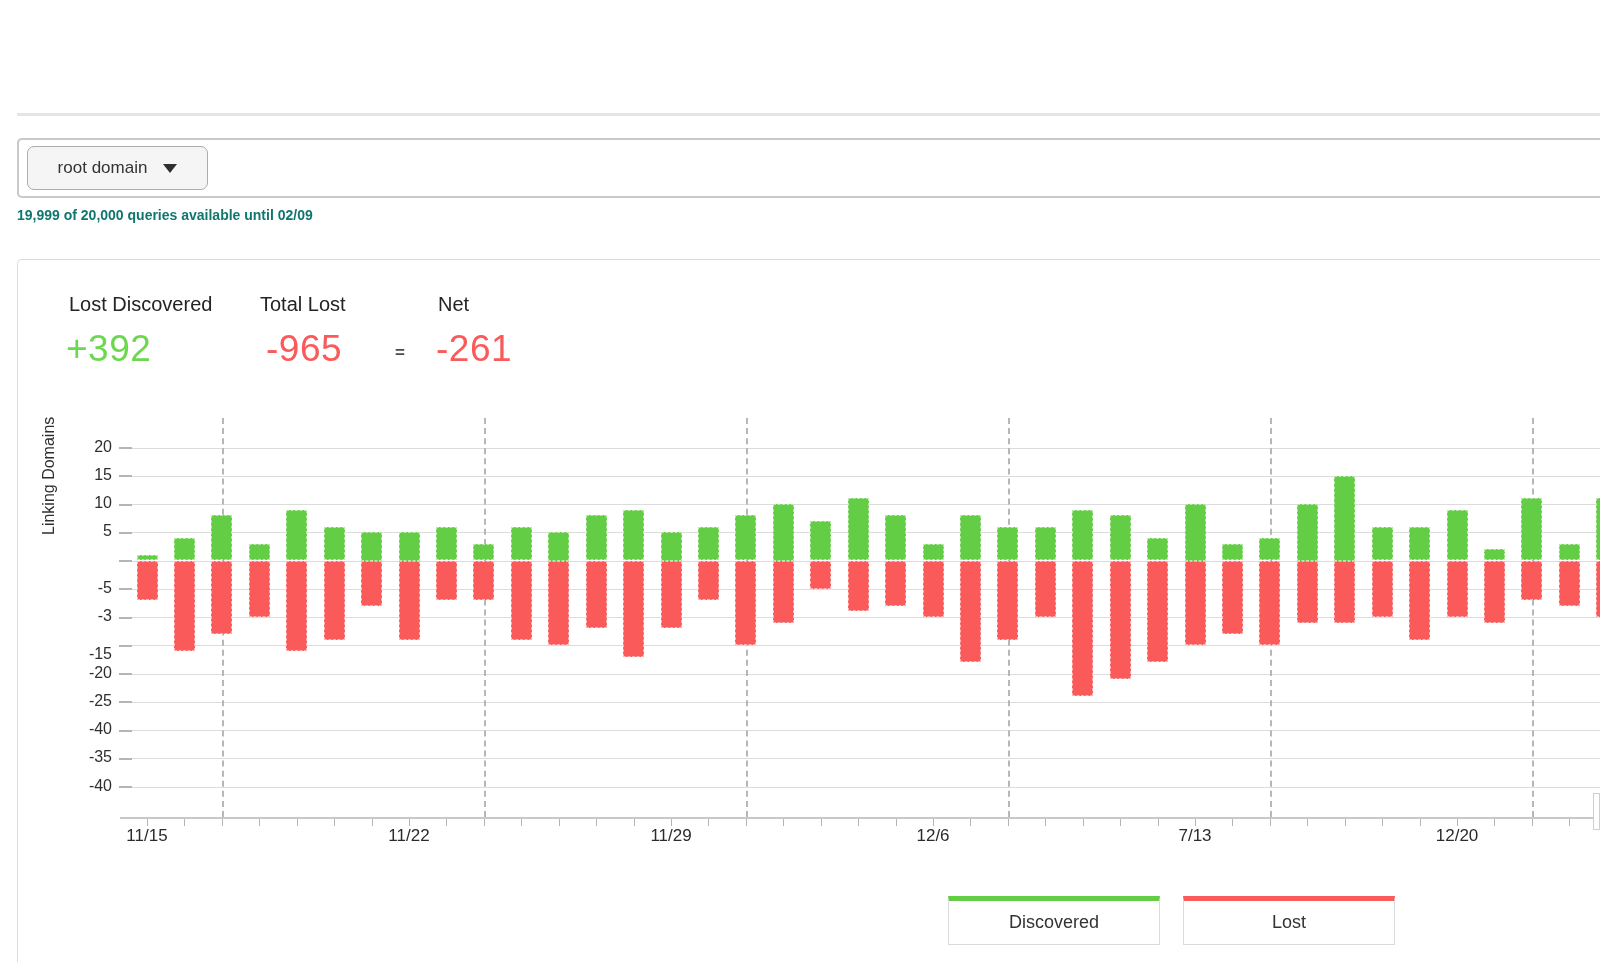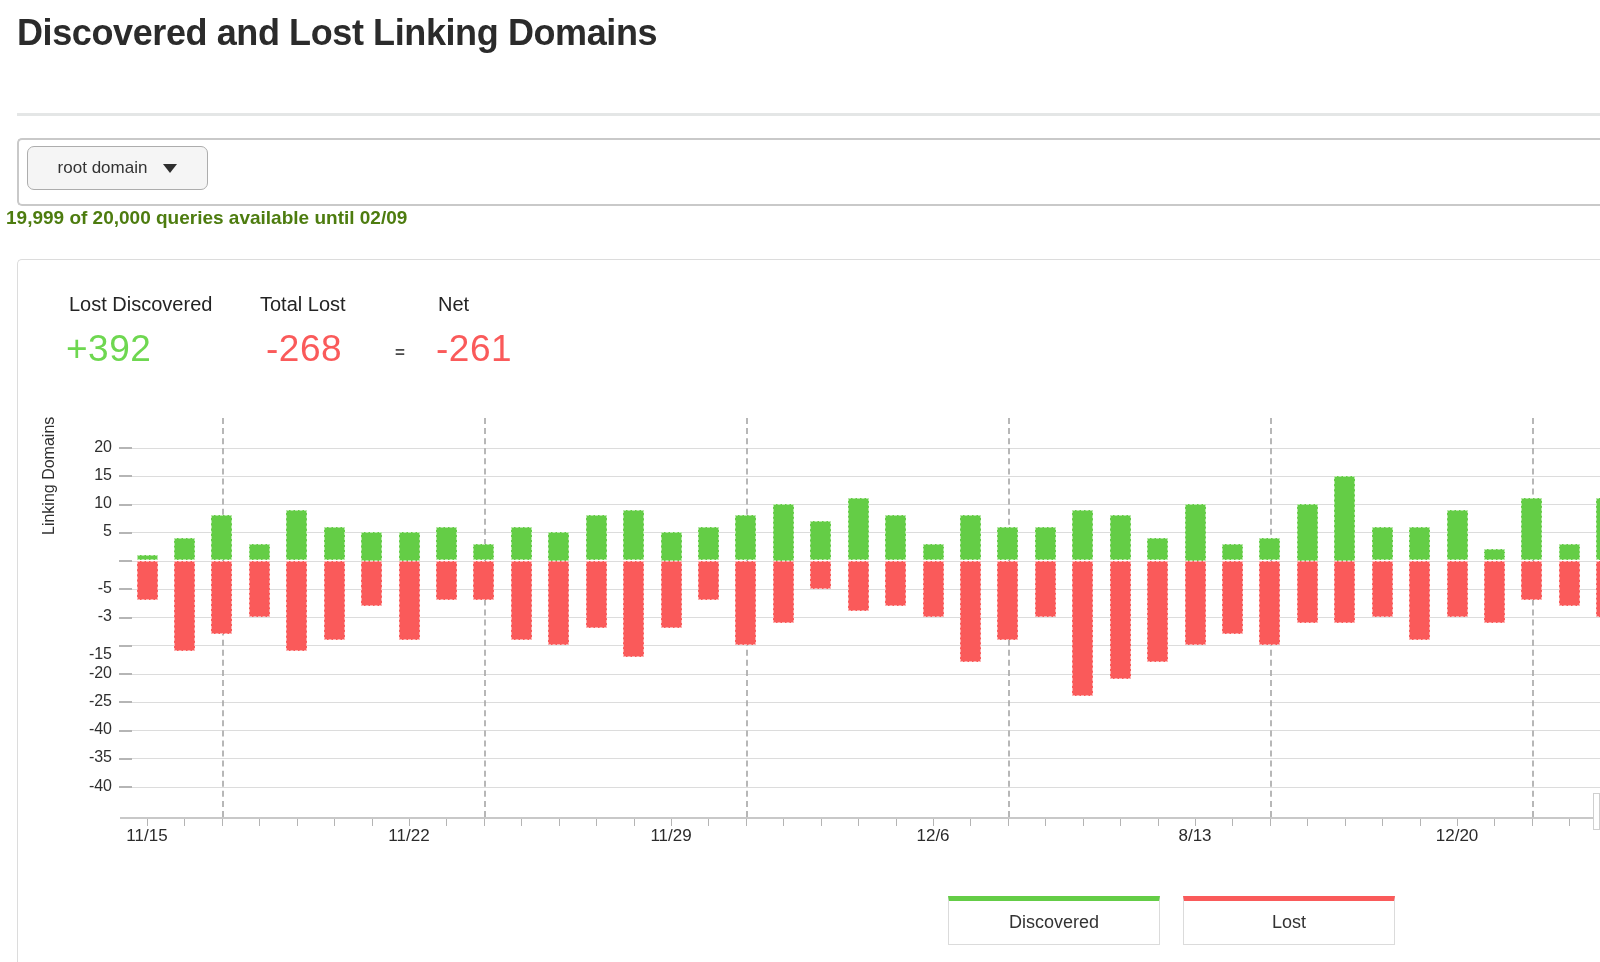--- a/index.html
+++ b/index.html
@@ -7,29 +7,29 @@
               font-family:"Liberation Sans", sans-serif; color:#2f2f2f; }
   .page { position:relative; width:1600px; height:962px; background:#fff; }
 
   
   .page-title { position:absolute; left:17px; top:12px; font-size:36px; font-weight:600;
                 letter-spacing:-0.4px; color:#2b2b2b; }
   .page-subtitle { position:absolute; left:17px; top:72px; font-size:17px; color:#3c3c3c; }
   .header-divider { position:absolute; left:17px; top:113px; right:0; height:3px; background:#e4e6e6; }
 
   
-  .searchbar { position:absolute; left:17px; top:138px; right:0; height:68px; background:#fff;
+  .searchbar { position:absolute; left:17px; top:138px; right:0; height:60px; background:#fff;
                border:2px solid #c9c9c9; border-right:none; border-radius:5px 0 0 5px; }
   .scope-dropdown { position:absolute; left:8px; top:6px; width:181px; height:44px;
                     background:#f5f5f5; border:1px solid #adadad; border-radius:7px;
                     display:flex; align-items:center; justify-content:center; gap:16px;
                     font-size:17px; color:#333; cursor:pointer; }
   .caret-down { width:0; height:0; border-left:7px solid transparent; border-right:7px solid transparent;
                 border-top:9px solid #2f2f2f; }
-  .queries-note { position:absolute; left:6px; top:207px; font-size:19px; font-weight:700; color:#4d7c0f; }
+  .queries-note { position:absolute; left:17px; top:207px; font-size:14px; font-weight:700; color:#0f766e; }
 
   
   .card { position:absolute; left:17px; top:259px; right:0; bottom:0; background:#fff;
           border:1px solid #dcdcdc; border-right:none; border-bottom:none; border-radius:5px 0 0 0; }
 
   
   .stat-label { position:absolute; font-size:20px; color:#242424; }
   .stat-value { position:absolute; font-size:37px; font-weight:400; letter-spacing:0.5px; }
   .stat-equals { position:absolute; font-size:17px; font-weight:700; color:#4a4a4a; }
 
@@ -52,37 +52,36 @@
                  display:flex; align-items:center; justify-content:center;
                  font-size:18px; color:#333; cursor:pointer; }
   .clipped-sliver { position:absolute; left:1593px; top:793px; width:7px; height:37px;
                     background:#fff; border:1px solid #cfcfcf; }
 </style>
 </head>
 <body>
 
 <div class="page">
 
-  <div class="page-title">Discovered and Lost Linking Domains</div>
   <div class="header-divider"></div>
 
   <div class="searchbar">
     <div class="scope-dropdown">
       <span>root domain</span>
       <span class="caret-down"></span>
     </div>
   </div>
   <div class="queries-note">19,999 of 20,000 queries available until 02/09</div>
 
   <div class="card">
     <div class="stat-label" style="left:51px; top:33px;">Lost Discovered</div>
     <div class="stat-value" id="stat-discovered" style="left: 48px; top: 68px; color: rgb(110, 215, 80);">+392</div>
 
     <div class="stat-label" style="left:242px; top:33px;">Total Lost</div>
-    <div class="stat-value" id="stat-lost" style="left: 248px; top: 68px; color: rgb(250, 90, 90);">-268</div>
+    <div class="stat-value" id="stat-lost" style="left: 248px; top: 68px; color: rgb(250, 90, 90);">-965</div>
 
     <div class="stat-equals" style="left:377px; top:83px;">=</div>
 
     <div class="stat-label" style="left:420px; top:33px;">Net</div>
     <div class="stat-value" id="stat-net" style="left: 418px; top: 68px; color: rgb(250, 90, 90);">-261</div>
   </div>
 
   <div id="chart">
       <div class="gridline" style="left: 120px; top: 447.5px; width: 1480px;"></div>
       <div class="y-axis-tick" style="left: 119px; top: 447px; width: 13px;"></div>
@@ -245,21 +244,21 @@
       <div class="x-axis-tick" style="left: 1382.19px; top: 819px; height: 7px;"></div>
       <div class="x-axis-tick" style="left: 1419.62px; top: 819px; height: 7px;"></div>
       <div class="x-axis-tick" style="left: 1457.05px; top: 819px; height: 7px;"></div>
       <div class="x-axis-tick" style="left: 1494.48px; top: 819px; height: 7px;"></div>
       <div class="x-axis-tick" style="left: 1531.91px; top: 819px; height: 7px;"></div>
       <div class="x-axis-tick" style="left: 1569.34px; top: 819px; height: 7px;"></div>
       <div class="x-tick-label" style="left: 107px; top: 826px;">11/15</div>
       <div class="x-tick-label" style="left: 369.01px; top: 826px;">11/22</div>
       <div class="x-tick-label" style="left: 631.02px; top: 826px;">11/29</div>
       <div class="x-tick-label" style="left: 893.03px; top: 826px;">12/6</div>
-      <div class="x-tick-label" style="left: 1155.04px; top: 826px;">8/13</div>
+      <div class="x-tick-label" style="left: 1155.04px; top: 826px;">7/13</div>
       <div class="x-tick-label" style="left: 1417.05px; top: 826px;">12/20</div>
     </div>
   <div class="y-axis-title">Linking Domains</div>
 
   <div class="legend-item" id="legend-lost" style="left: 1183px; border-top-color: rgb(250, 90, 90);">
     <span>Lost</span>
   </div>
   <div class="legend-item" id="legend-discovered" style="left: 948px; border-top-color: rgb(100, 205, 70);">
     <span>Discovered</span>
   </div>

